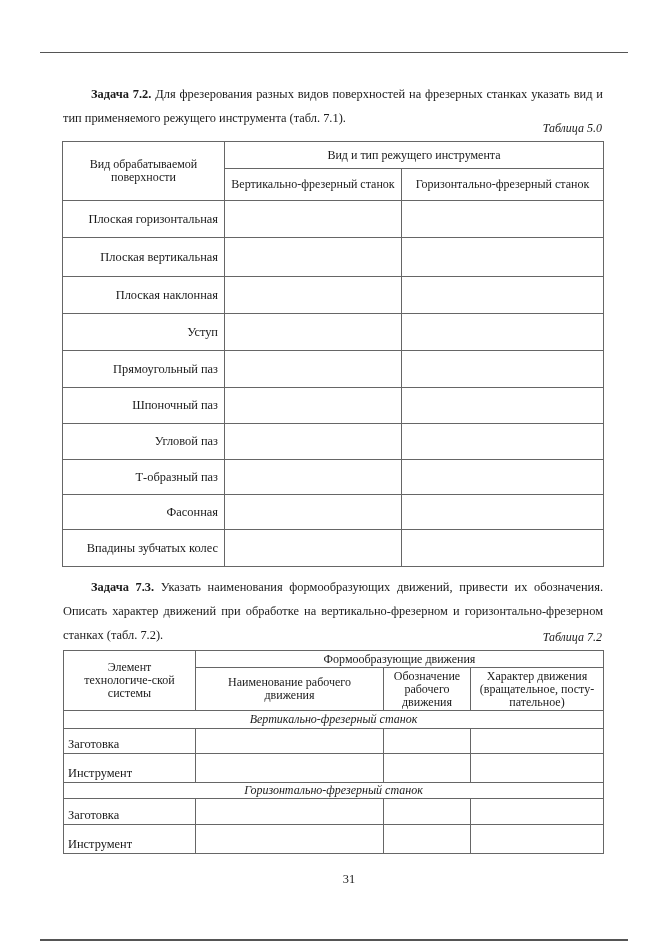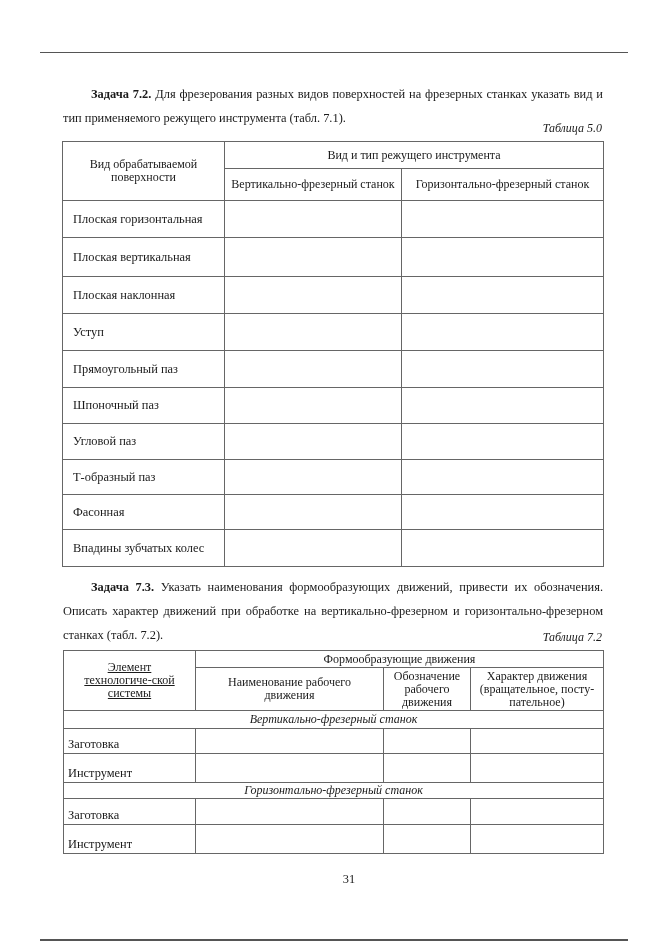--- a/index.html
+++ b/index.html
@@ -7,21 +7,21 @@
          font-family: "Liberation Serif", "DejaVu Serif", serif; color: #1a1a1a; }
   .rule { position: absolute; left: 40px; width: 588px; height: 1px; background: #555; }
   .para { position: absolute; left: 63px; width: 540px; font-size: 12.4px; line-height: 24px;
           text-align: justify; }
   .para b { font-weight: bold; }
   .indent { display: inline-block; width: 28px; }
   .caption { position: absolute; right: 64px; font-style: italic; font-size: 12px; }
   table { position: absolute; border-collapse: collapse; table-layout: fixed; font-size: 12px; }
   td, th { border: 1px solid #666; padding: 0 6px; font-weight: normal; }
   th { text-align: center; line-height: 13px; }
-  .t1 td.lbl { text-align: left; padding-left: 10px; font-size: 12.4px; }
+  .t1 td.lbl { text-align: right; padding-left: 10px; font-size: 12.4px; }
   .t2 td.lbl { text-align: left; padding-left: 4px; vertical-align: bottom; padding-bottom: 1px; font-size: 12.4px; }
   .section td { text-align: center; font-style: italic; line-height: 15px; }
   .pagenum { position: absolute; top: 872px; left: 16px; width: 666px; text-align: center; font-size: 12.4px; }
 </style>
 </head>
 <body>
 
 <div class="rule" style="top:52px;"></div>
 
 <div class="para" style="top:82px;">
@@ -106,21 +106,21 @@
 
 <table class="t2" style="left:63px; top:650px; width:540px;">
   <colgroup>
       <col style="width:132px">
       <col style="width:188px">
       <col style="width:87px">
       <col style="width:133px">
     </colgroup>
   <tbody>
       <tr style="height:17px;">
-    <th rowspan="2" style="padding:0 10px;text-decoration:underline;">Элемент технологиче-ской системы</th>
+    <th rowspan="2" style="padding:0 10px;">Элемент технологиче-ской системы</th>
     <th colspan="3">Формообразующие движения</th>
   </tr>
   <tr style="height:43px;">
     <th style="padding:0 28px;">Наименование рабочего движения</th>
     <th>Обозначение рабочего движения</th>
     <th style="padding:0 4px;">Характер движения (вращательное, посту-пательное)</th>
   </tr>
   <tr class="section" style="height:18px;">
     <td colspan="4">Вертикально-фрезерный станок</td>
   </tr>

